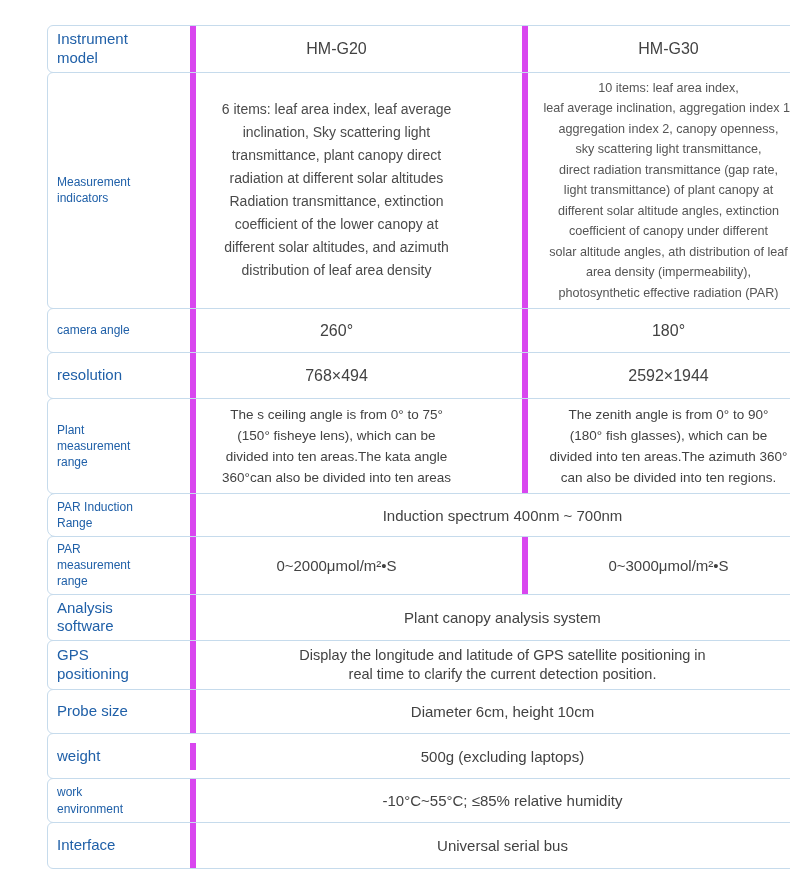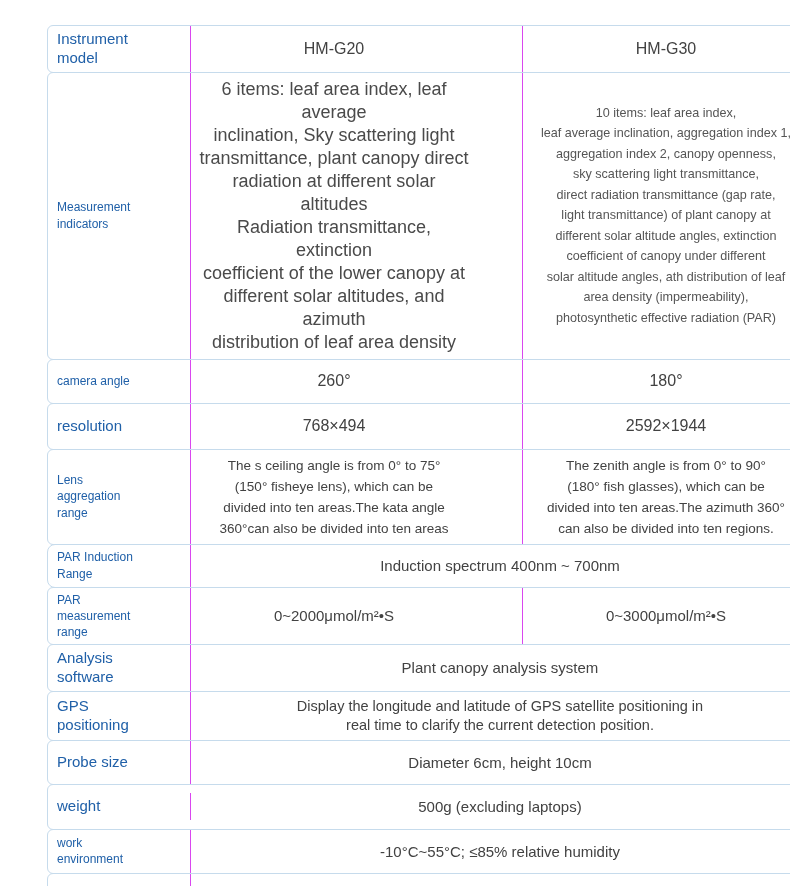--- a/index.html
+++ b/index.html
@@ -43,28 +43,28 @@
     line-height: 1.25;
   }
   .lbl.lg { font-size: 15px; }
   .lbl.sm { font-size: 12px; line-height: 1.35; }
   .val {
     flex: 1 1 0;
     justify-content: center;
     text-align: center;
     color: #424242;
     padding: 5px 8px;
-    border-left: 1px solid #d946ef;
+    border-left: 6px solid #d946ef;
     white-space: pre-line;
     margin-left: 45px;
   }
   .val.hdr   { font-size: 16px; }
   .val.big   { font-size: 16px; }
   .val.mid   { font-size: 15px; }
-  .val.ind20 { font-size: 18px;   line-height: 23px; color: #4a4a4a; }
+  .val.ind20 { font-size: 14px;   line-height: 23px; color: #4a4a4a; }
   .val.ind30 { font-size: 12.6px; line-height: 20.5px; color: #555555; }
   .val.lens  { font-size: 13.5px; line-height: 21px; }
   .val.gps   { font-size: 14.5px; line-height: 19px; }
   
   .h47  { min-height: 47px; }
   .h45  { min-height: 45px; }
   .h44  { min-height: 44px; border-radius: 8px; }
   .h46  { min-height: 46px; align-items: center; }
   .h92  { min-height: 93px; }
   .h231 { min-height: 232px; }
@@ -109,21 +109,21 @@
     <div class="cell val big">180°</div>
   </div>
 
   <div class="row h47">
     <div class="cell lbl lg">resolution</div>
     <div class="cell val big">768×494</div>
     <div class="cell val big">2592×1944</div>
   </div>
 
   <div class="row h92">
-    <div class="cell lbl sm">Lens aggregation range</div>
+    <div class="cell lbl sm">Plant measurement range</div>
     <div class="cell val lens">The s ceiling angle is from 0° to 75°
 (150° fisheye lens), which can be
 divided into ten areas.The kata angle
 360°can also be divided into ten areas</div>
     <div class="cell val lens">The zenith angle is from 0° to 90°
 (180° fish glasses), which can be
 divided into ten areas.The azimuth 360°
 can also be divided into ten regions.</div>
   </div>
 

